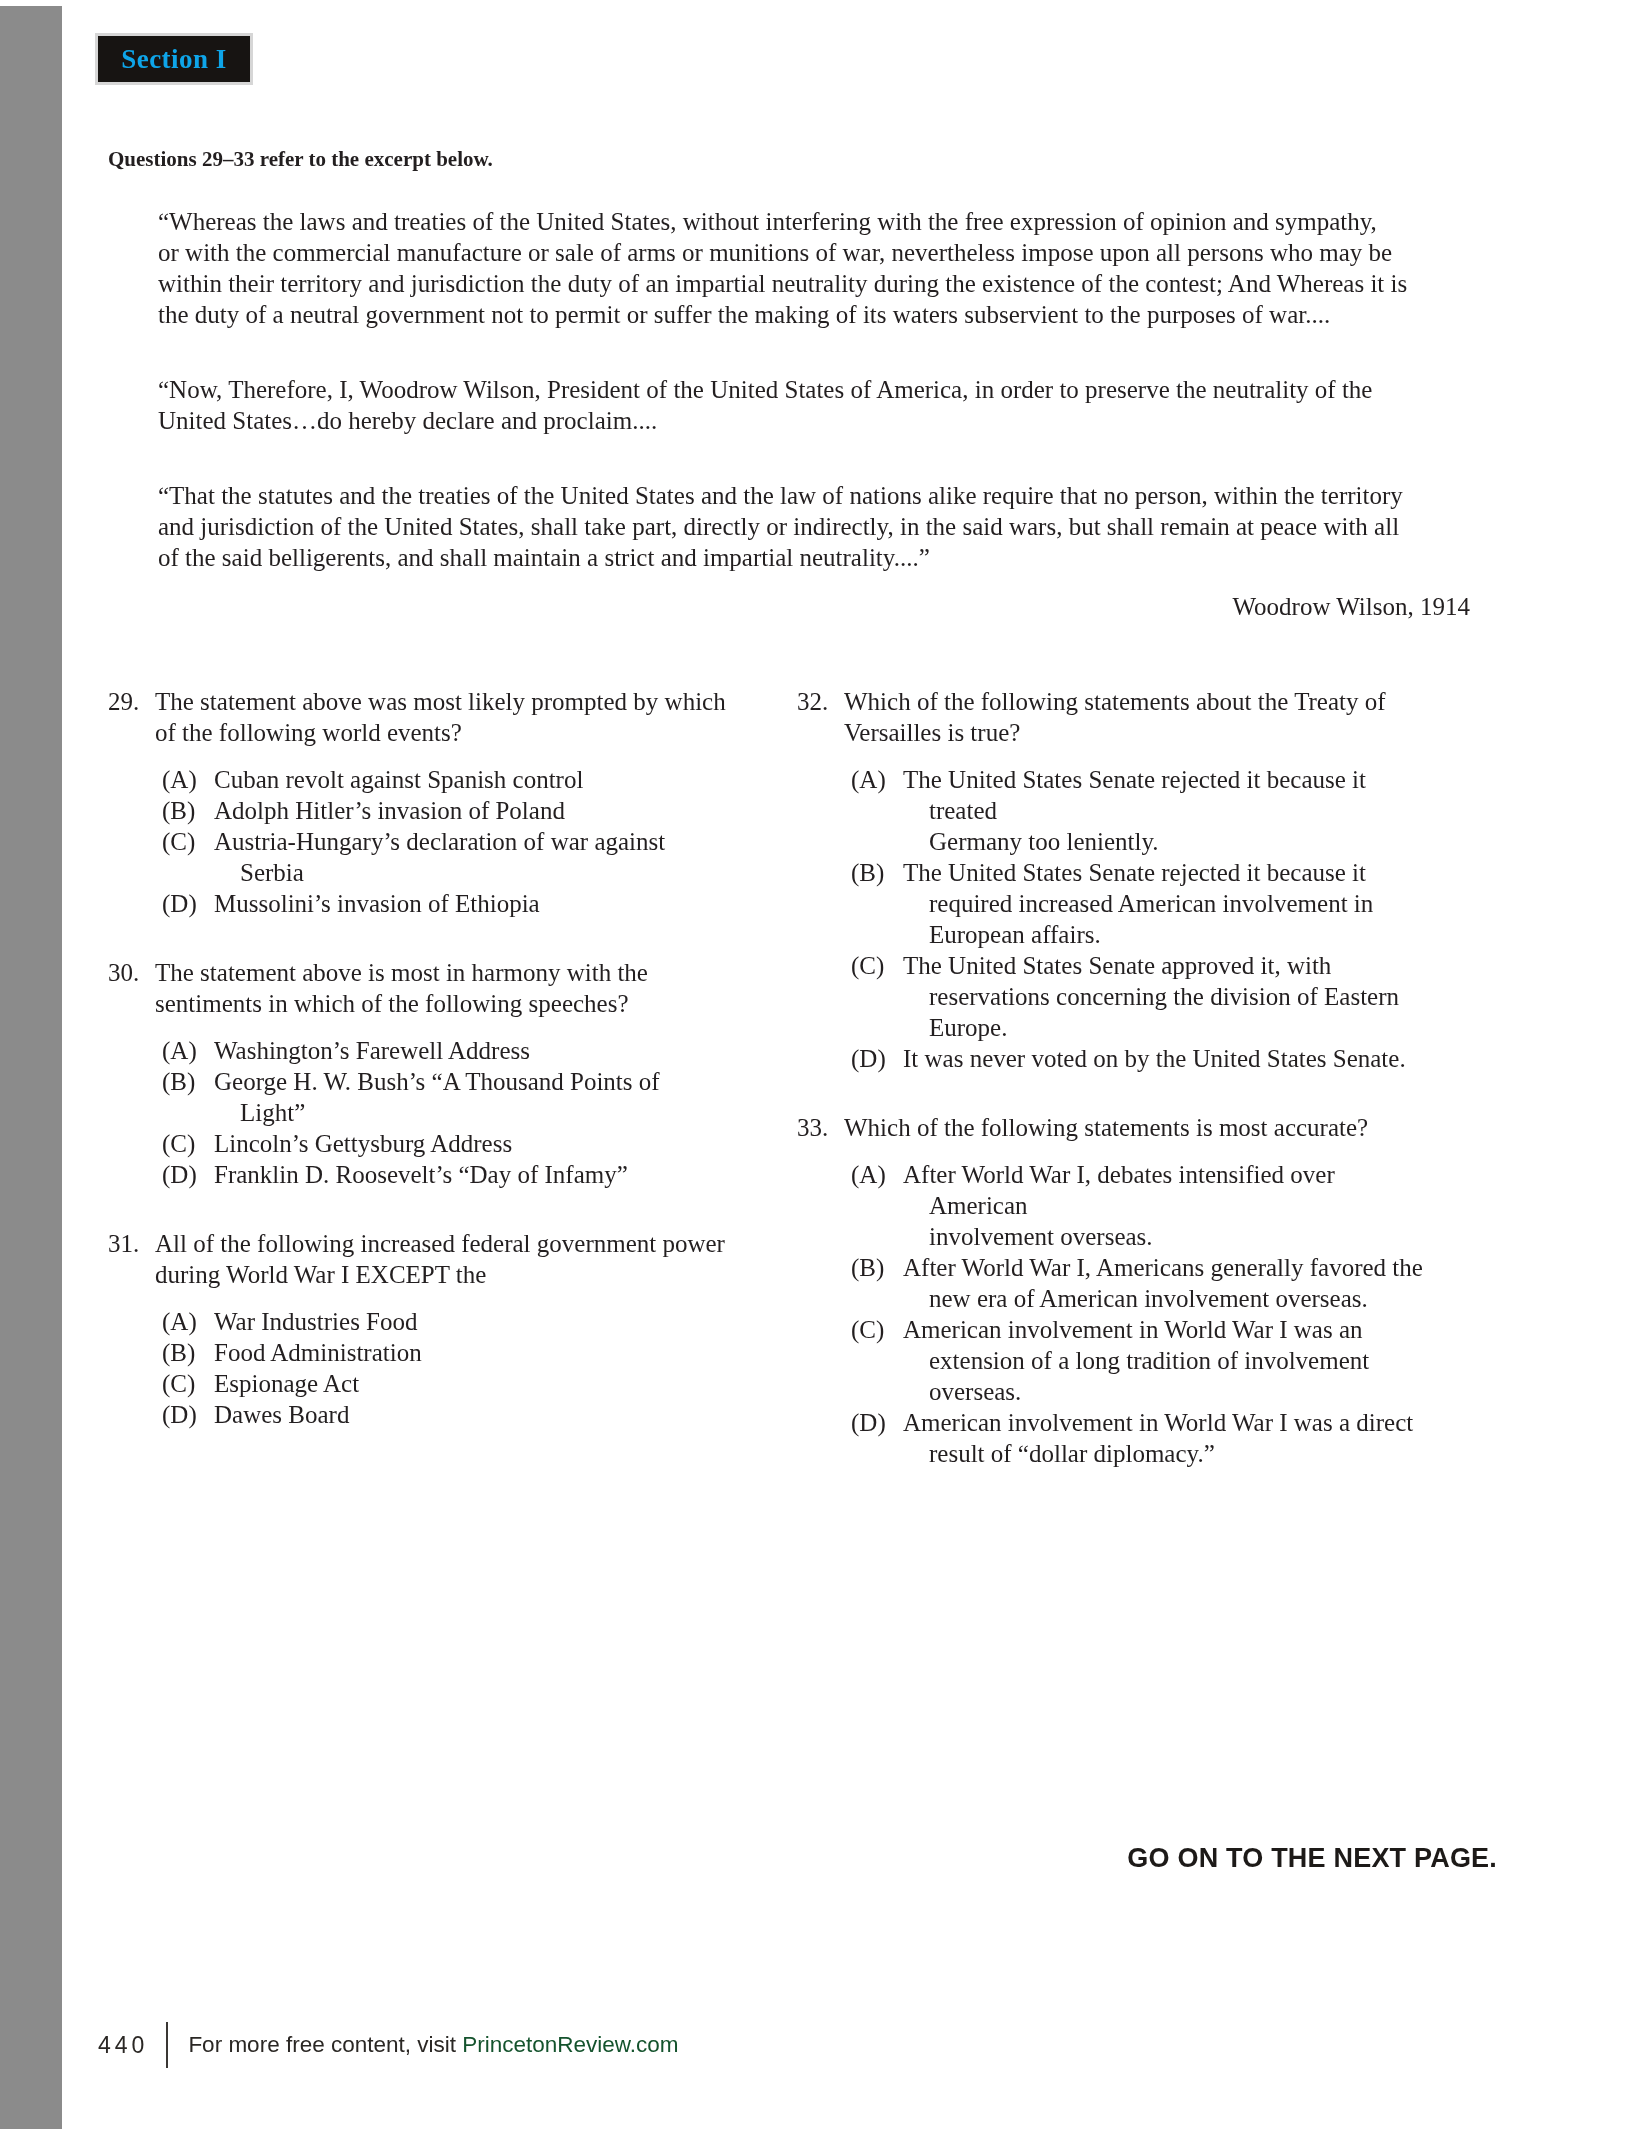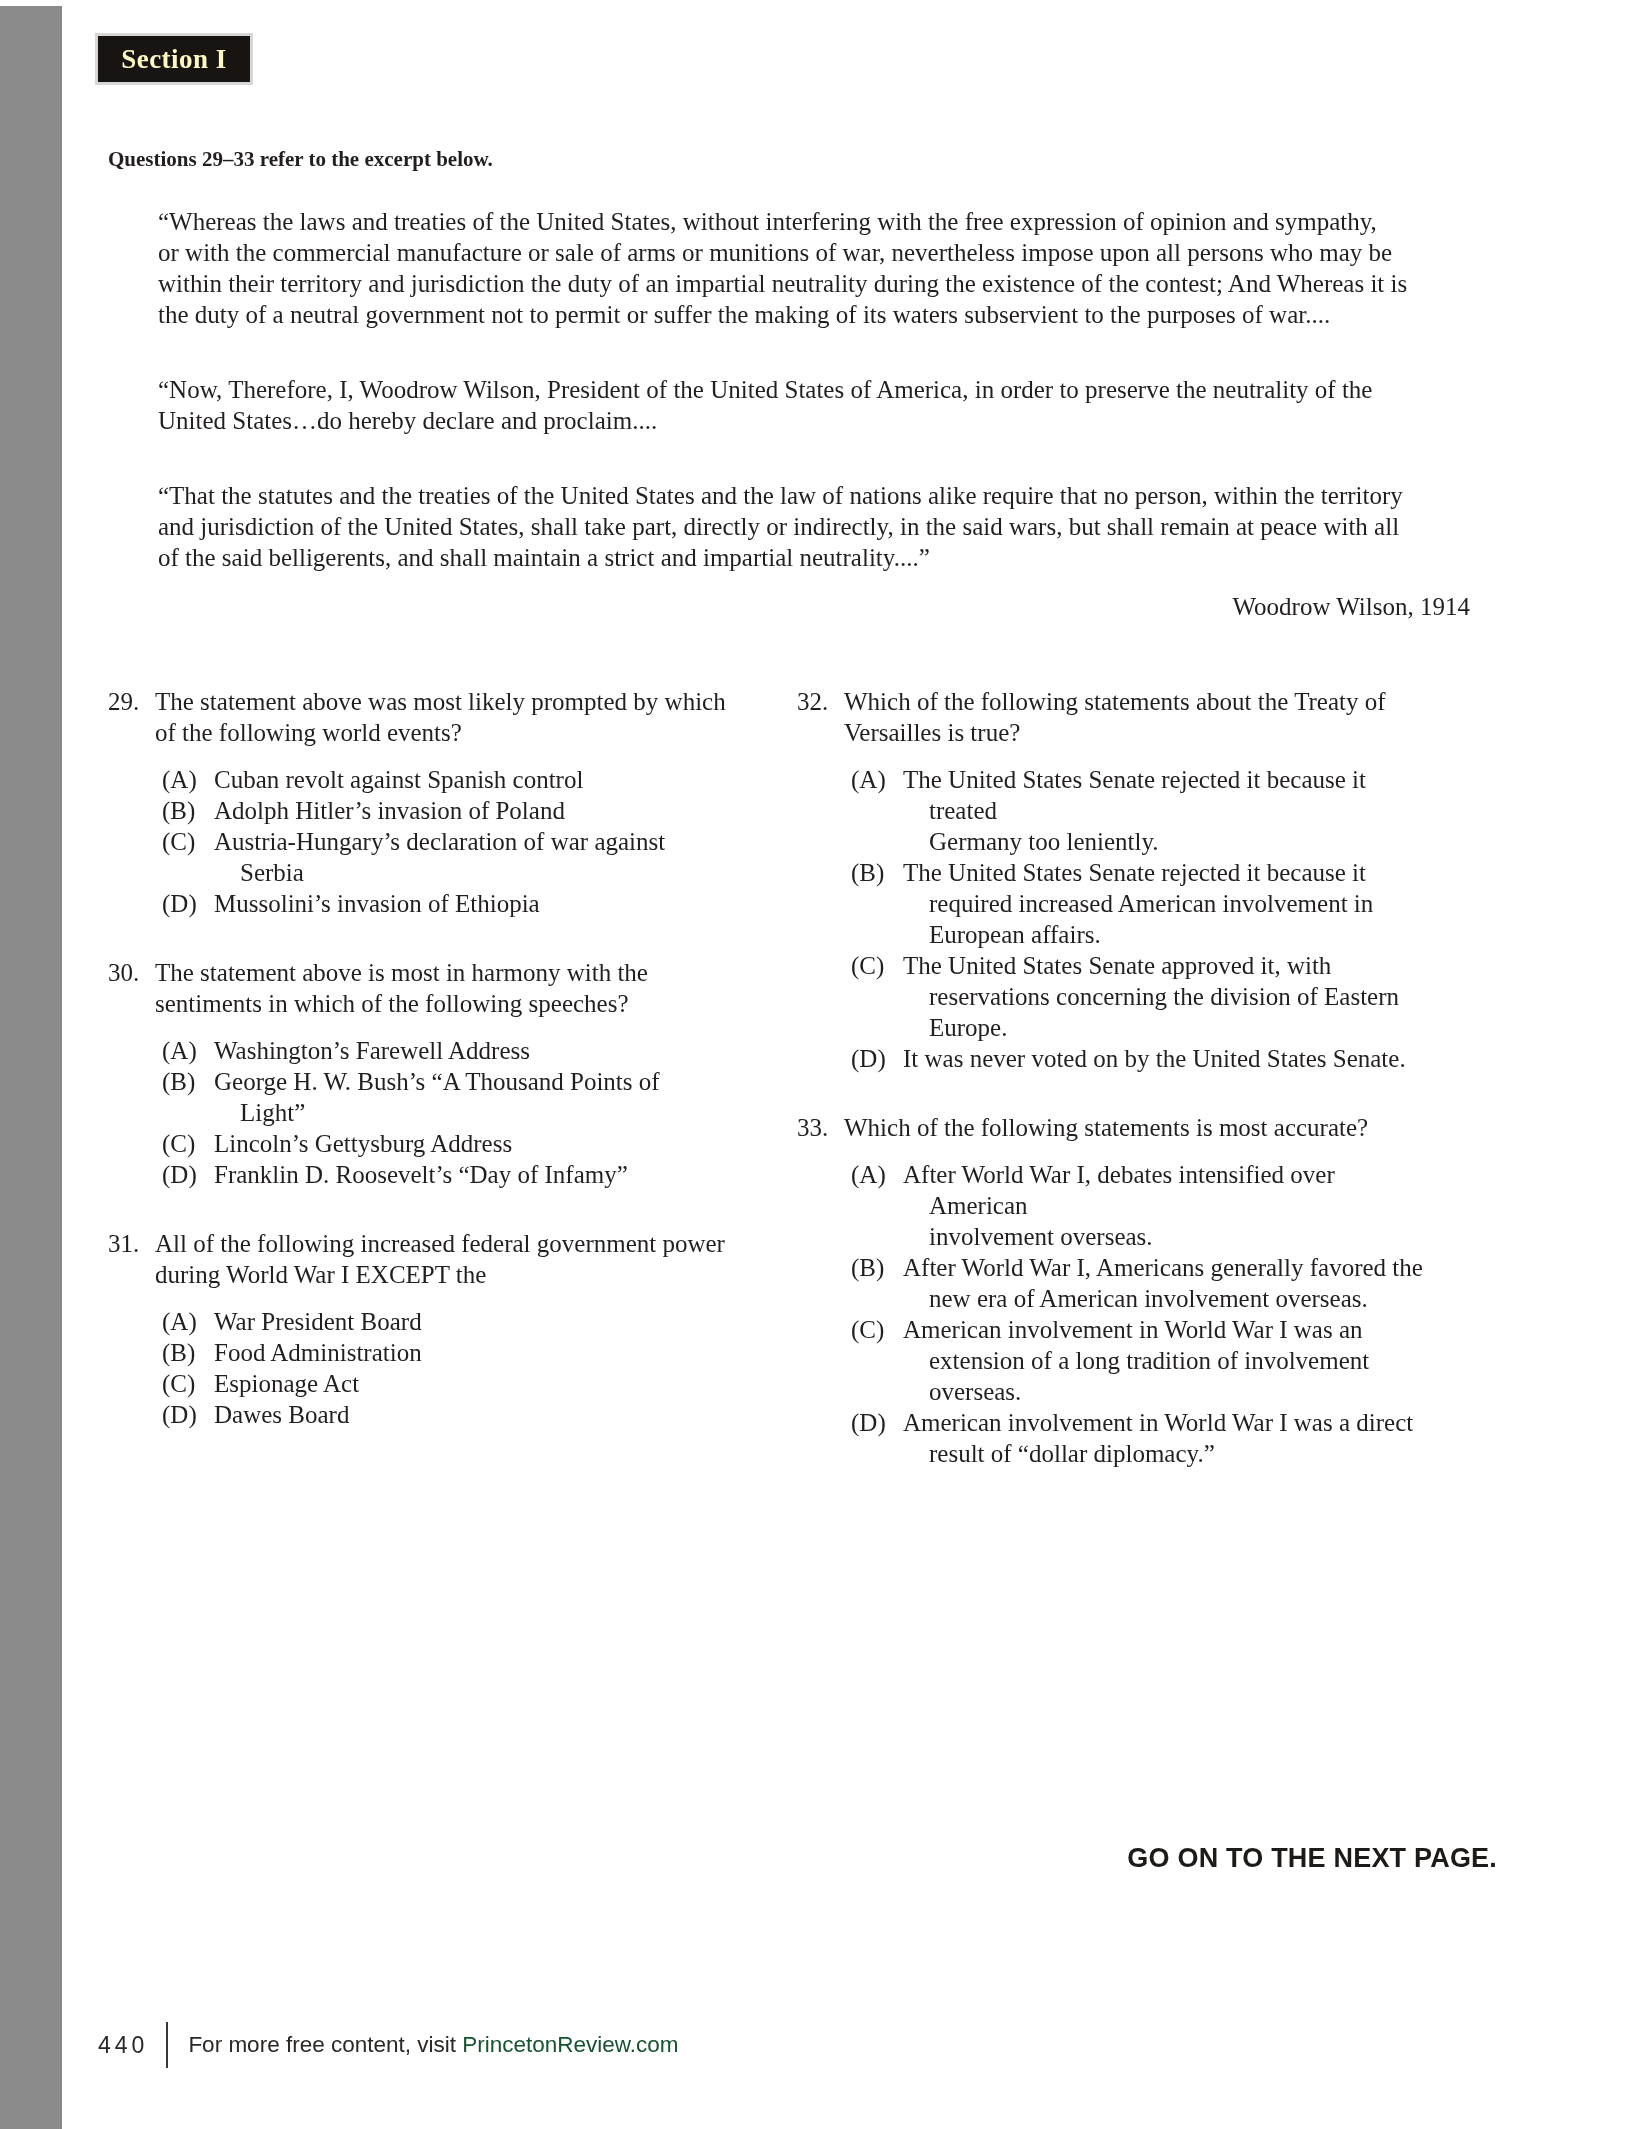--- a/index.html
+++ b/index.html
@@ -13,21 +13,21 @@
   }
   
   #side-strip {
     position:absolute; left:0; top:6px; bottom:0;
     width:62px; background:#8b8b8b;
   }
   
   #section-box {
     position:absolute; left:98px; top:36px;
     width:152px; height:46px;
-    background:#171412; color:#fef9c3;
+    background:#171412; color:#0ea5e9;
     outline:3px solid #d6d6d6;
     display:flex; align-items:center; justify-content:center;
     font-weight:bold; font-size:27px; letter-spacing:0.5px;
   }
   #questions-header {
     position:absolute; left:108px; top:144px;
     font-weight:bold; font-size:21px; line-height:30px;
   }
   
   #excerpt {
@@ -164,21 +164,21 @@
 
       <div class="question">
         <div class="q-row">
           <span class="q-num">31.</span>
           <span class="q-text">All of the following increased federal government power
 during World War I EXCEPT the</span>
         </div>
         <div class="choices">
           <div class="choice">
             <span class="c-letter">(A)</span>
-            <span class="c-text">War President Board</span>
+            <span class="c-text">War Industries Food</span>
           </div>
           <div class="choice">
             <span class="c-letter">(B)</span>
             <span class="c-text">Food Administration</span>
           </div>
           <div class="choice">
             <span class="c-letter">(C)</span>
             <span class="c-text">Espionage Act</span>
           </div>
           <div class="choice">

